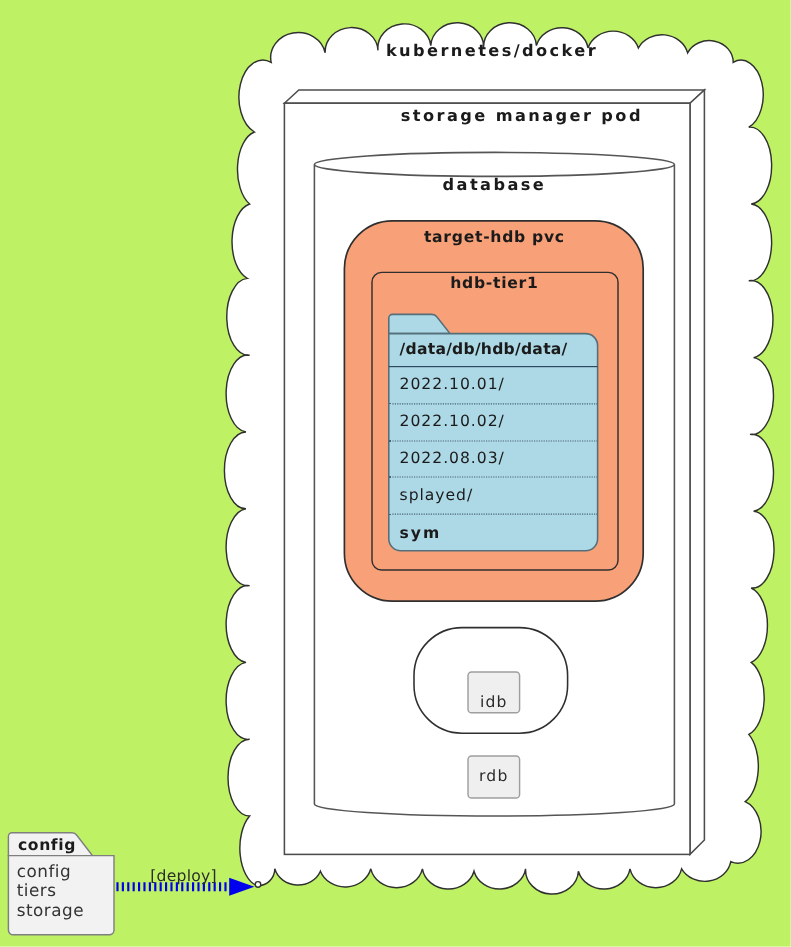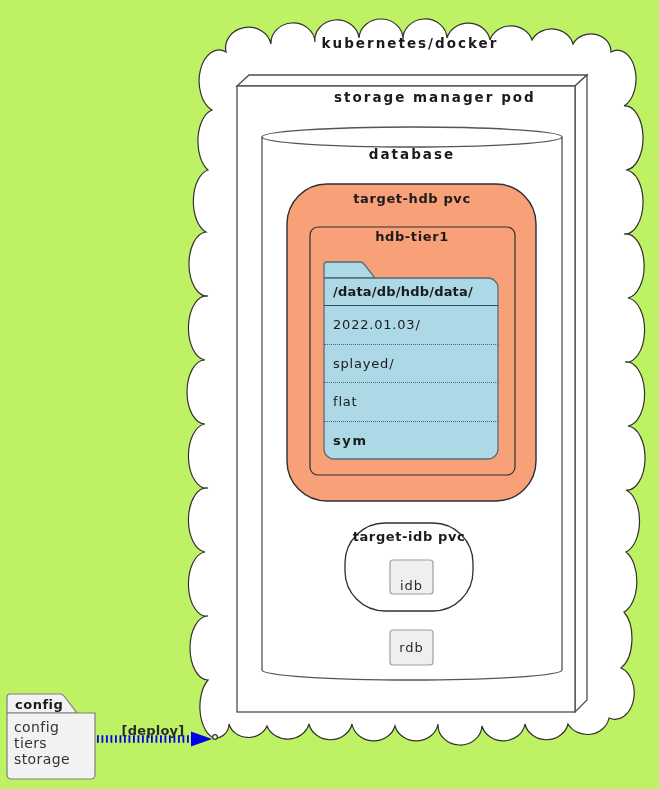--- a/index.html
+++ b/index.html
@@ -20,21 +20,21 @@
                    padding-left:9px; border-bottom:1.5px solid #2e4a5e; letter-spacing:0.2px; }
   .folder-row { flex:1; display:flex; align-items:center; padding-left:9px;
                 font-size:13px; letter-spacing:0.8px;
                 border-bottom:1px dotted #4a6372; }
   .folder-row:last-child { border-bottom:none; font-weight:bold; letter-spacing:1.6px; }
   .config-title { position:absolute; left:15px; top:697px; font-weight:bold;
                   font-size:13px; letter-spacing:0.5px; }
   .config-lines { position:absolute; left:14px; top:719px; width:80px;
                   font-size:14px; letter-spacing:0.4px; line-height:16px; color:#333; }
   .deploy-lbl { position:absolute; left:103px; top:723px; width:100px; text-align:center;
-                font-size:13px; letter-spacing:0.2px; color:#2b2b2b;font-weight:bold; }
+                font-size:13px; letter-spacing:0.2px; color:#2b2b2b; }
 </style>
 </head>
 <body>
 
 <div class="stage">
 
   <svg width="659" height="789" viewBox="0 0 659 789">
 
     <path d="M226,52
          a22,20 0 0 1 45,-8 a22,20 0 0 1 44,-2 a22,20 0 0 1 44,-4 a22,20 0 0 1 44,2
@@ -92,27 +92,27 @@
   <div class="lbl lbl-big" style="left:306px; top:89px; width:200px;margin-left:28px;">storage manager pod</div>
 
   <div class="lbl" style="left:312px; top:191px; width:200px;">target-hdb pvc</div>
 
   <div class="lbl lbl-big" style="left:312px; top:146px; width:200px;">database</div>
 
   <div class="lbl" style="left:312px; top:229px; width:200px;text-align:center;">hdb-tier1</div>
 
   <div class="folder-text">
     <div class="folder-header">/data/db/hdb/data/</div>
-    <div class="folder-row">2022.01.03/</div>
+    <div class="folder-row">2022.10.01/</div>
+    <div class="folder-row">2022.10.02/</div>
+    <div class="folder-row">2022.08.03/</div>
     <div class="folder-row">splayed/</div>
-    <div class="folder-row">flat</div>
     <div class="folder-row">sym</div>
   </div>
 
-  <div class="lbl" style="left:309px; top:529px; width:200px;">target-idb pvc</div>
 
   <div class="comp-lbl" style="left:390px; top:560px; width:43px; height:50px;">idb</div>
 
   <div class="comp-lbl" style="left:390px; top:630px; width:43px; height:35px;text-align:right;">rdb</div>
 
   <div class="config-title">config</div>
   <div class="config-lines">
     <div>config</div>
     <div>tiers</div>
     <div>storage</div>

